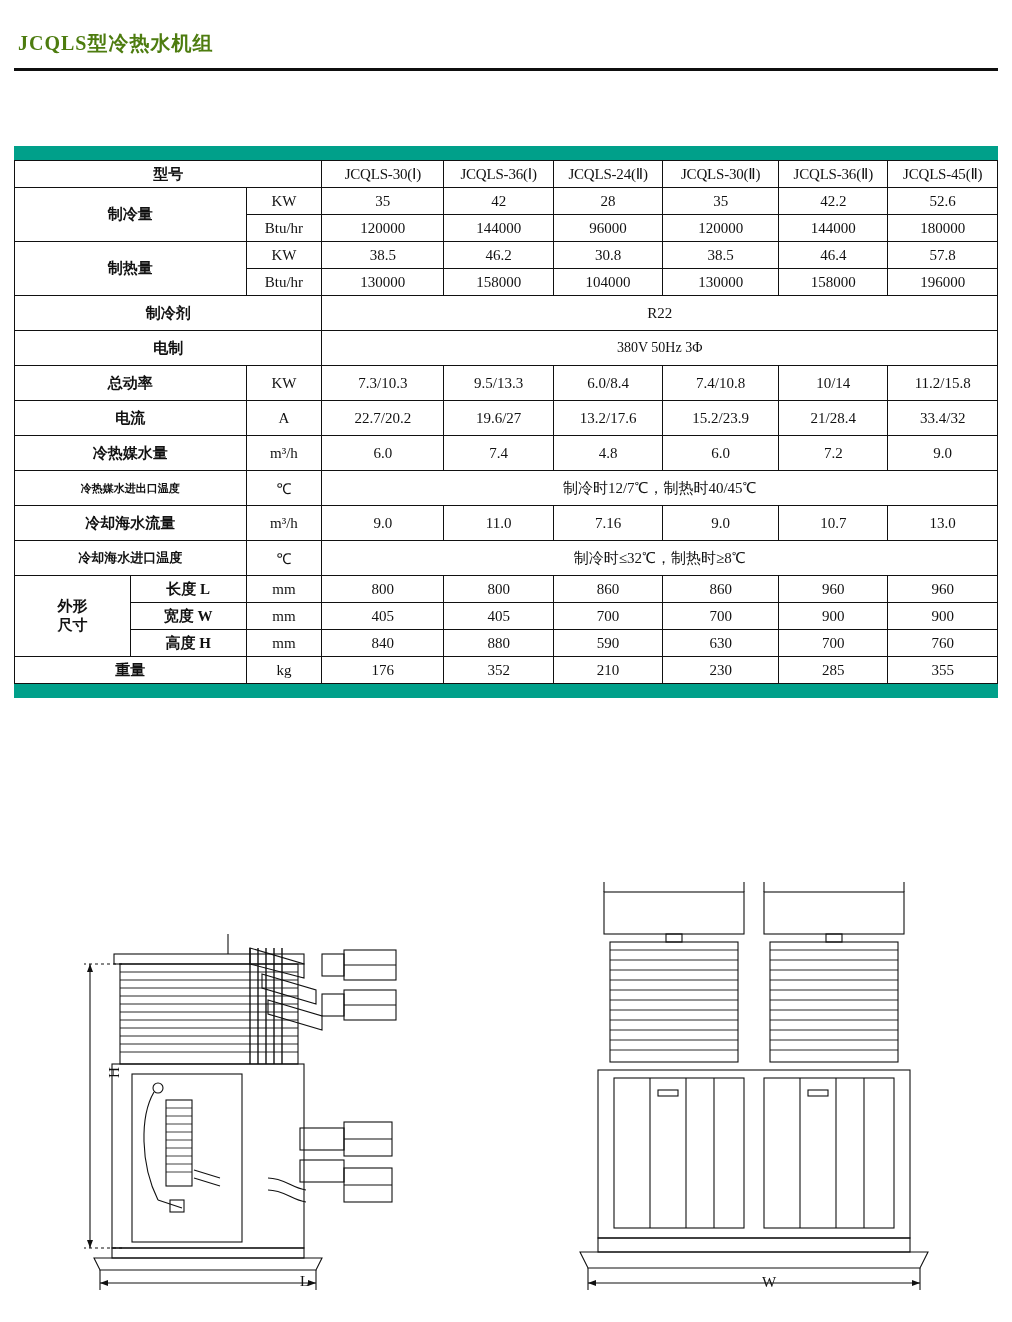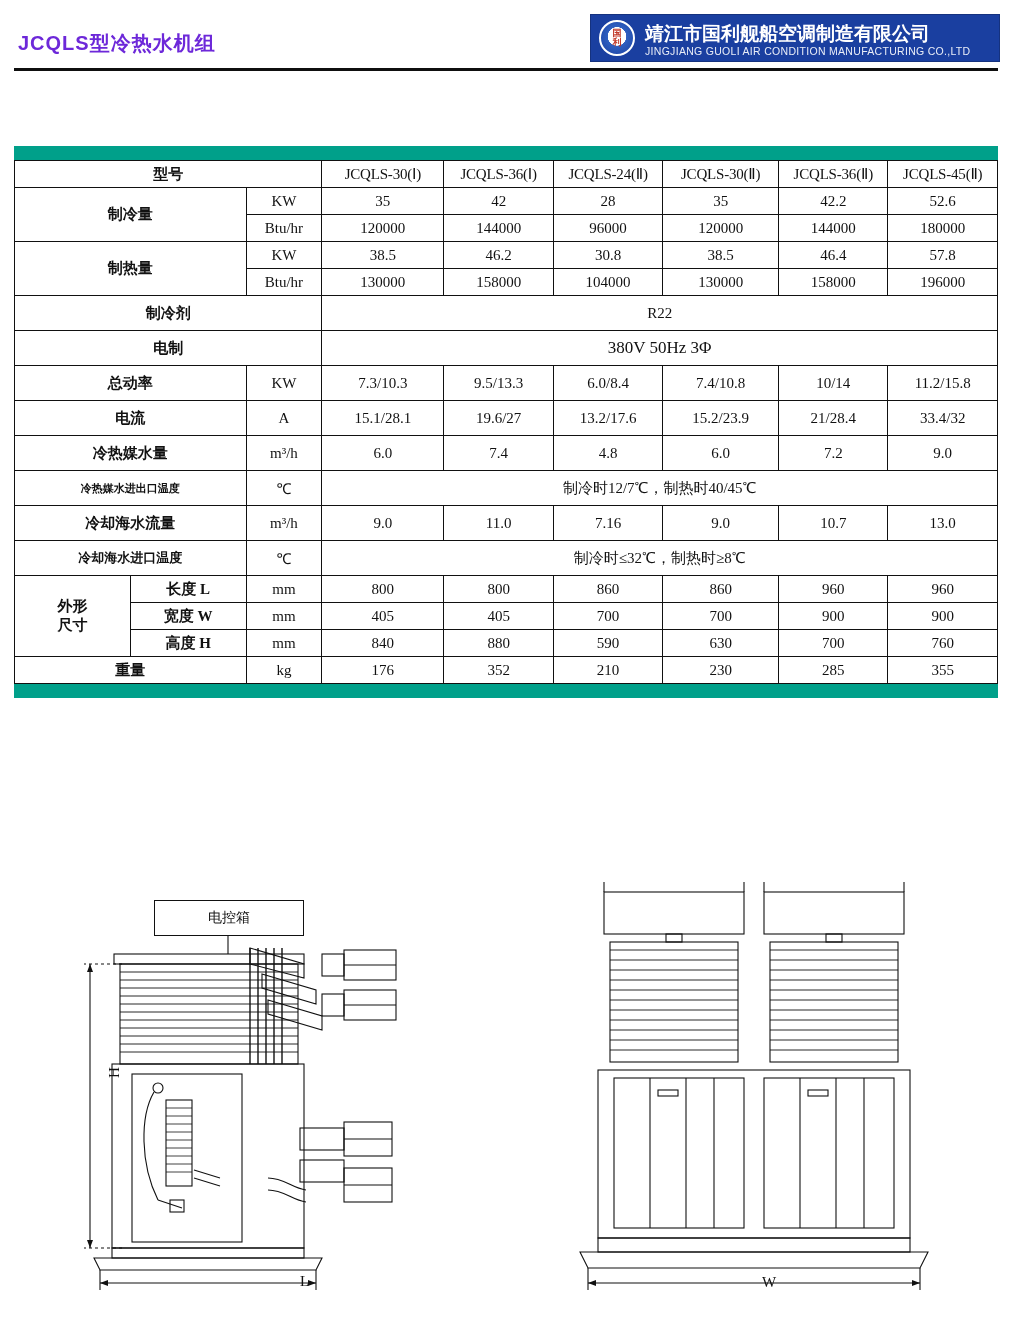--- a/index.html
+++ b/index.html
@@ -11,22 +11,22 @@
     position:relative;
     overflow:hidden;
   }
 
   
   .header{
     position:absolute;left:0;top:0;width:1012px;height:72px;
   }
   .header-title{
     position:absolute;left:18px;top:30px;
-    font-family:Liberation Sans, sans-serif;
-    font-weight:bold;font-size:20px;letter-spacing:1px;color:#6d28d9;
+    font-family:Liberation Serif, serif;
+    font-weight:bold;font-size:20px;letter-spacing:1px;color:#4d7c0f;
   }
   .header-rule{
     position:absolute;left:14px;top:68px;width:984px;height:3px;background:#0f0f0f;
   }
   .logo-box{
     position:absolute;left:590px;top:14px;width:408px;height:46px;
     background:#1a3fa0;
     border:1px solid #15327f;
   }
   .logo-mark{
@@ -106,27 +106,20 @@
   }
   svg{display:block;}
 </style>
 </head>
 <body>
 
 <div class="header">
   <div class="header-title">JCQLS型冷热水机组</div>
   <div class="header-rule"></div>
 
-  <div class="logo-box">
-    <div class="logo-mark">
-      <span class="inner">国利</span>
-    </div>
-    <div class="logo-cn">靖江市国利舰船空调制造有限公司</div>
-    <div class="logo-en">JINGJIANG GUOLI AIR CONDITION MANUFACTURING CO.,LTD</div>
-  </div>
 </div>
 
 <div class="table-wrap">
   <div class="band-top"></div>
 
   <table class="spec">
     <colgroup>
       <col style="width:110px">
       <col style="width:110px">
       <col style="width:72px">
@@ -191,38 +184,38 @@
       <td>196000</td>
     </tr>
 
     <tr>
       <td colspan="3" class="lbl">制冷剂</td>
       <td colspan="6" style="height:34px">R22</td>
     </tr>
 
     <tr>
       <td colspan="3" class="lbl">电制</td>
-      <td colspan="6" style="height:34px;font-size:17px">380V 50Hz 3Φ</td>
+      <td colspan="6" style="height:34px;font-size:14px">380V 50Hz 3Φ</td>
     </tr>
 
     <tr>
       <td colspan="2" class="lbl">总动率</td>
       <td class="unit" style="height:34px">KW</td>
       <td>7.3/10.3</td>
       <td>9.5/13.3</td>
       <td>6.0/8.4</td>
       <td>7.4/10.8</td>
       <td>10/14</td>
       <td>11.2/15.8</td>
     </tr>
 
     <tr>
       <td colspan="2" class="lbl">电流</td>
       <td class="unit" style="height:34px">A</td>
-      <td>15.1/28.1</td>
+      <td>22.7/20.2</td>
       <td>19.6/27</td>
       <td>13.2/17.6</td>
       <td>15.2/23.9</td>
       <td>21/28.4</td>
       <td>33.4/32</td>
     </tr>
 
     <tr>
       <td colspan="2" class="lbl">冷热媒水量</td>
       <td class="unit" style="height:34px">m³/h</td>
@@ -306,21 +299,20 @@
     </tr>
   </tbody>
     </table>
 
   <div class="band-bottom"></div>
 </div>
 
 <div class="drawings">
 
   <div class="dwg dwg-left">
-    <div class="ebox-label">电控箱</div>
 
     <svg width="430" height="430" viewBox="0 0 430 430">
       <g fill="none" stroke="#111" stroke-width="1.1">
 
         <line x1="174" y1="56" x2="174" y2="76"></line>
 
         <rect x="60" y="76" width="190" height="10"></rect>
 
         <rect x="66" y="86" width="178" height="100"></rect>
         <g stroke-width="0.9">

